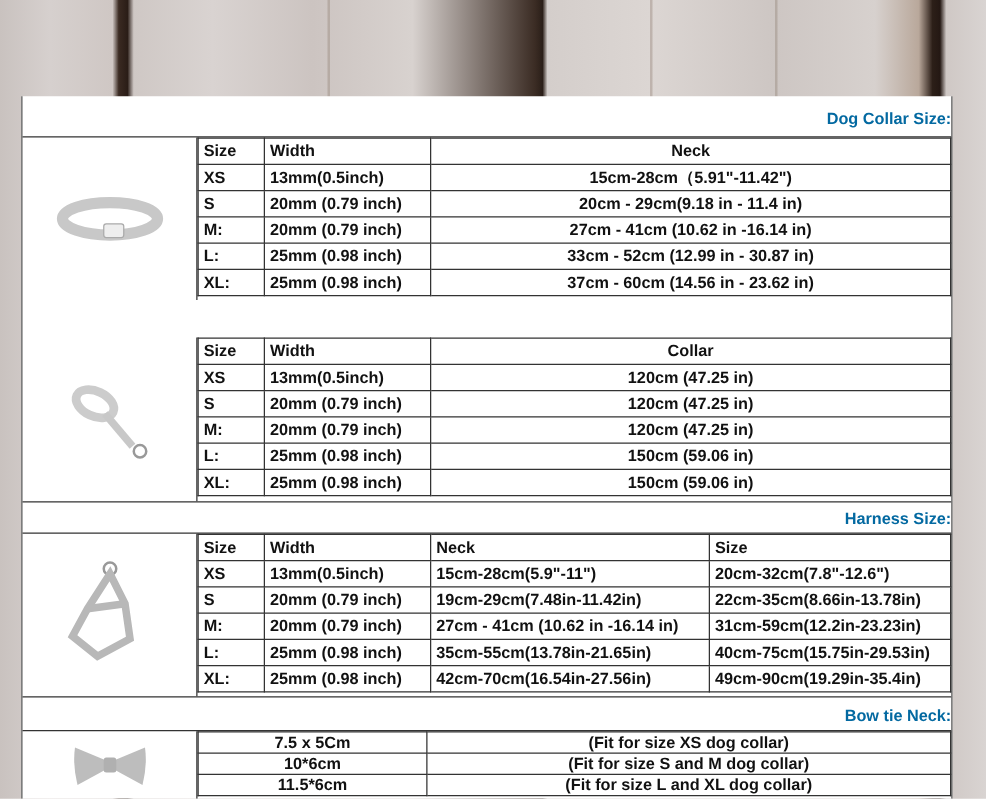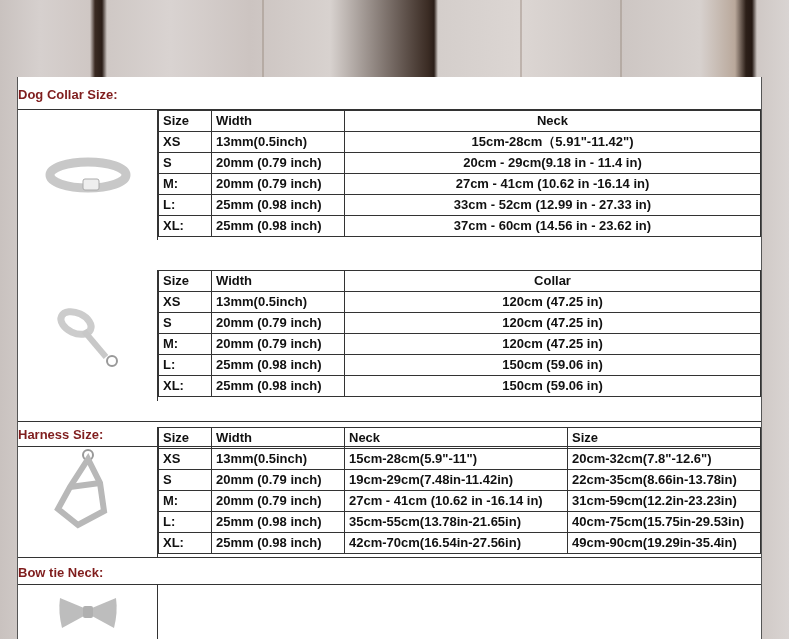--- a/index.html
+++ b/index.html
@@ -12,22 +12,22 @@
         #d9d3d1 170px, #ccc4c1 250px, #d8d2cf 330px, #3b2c24 428px, #2b1f19 434px, #d4cecb 438px,
         #dcd6d3 520px, #cdc6c3 620px, #d7d1ce 700px, #b9a89b 735px, #2c1f18 746px, #241813 752px,
         #cfc8c5 757px, #d9d4d2 789px);
   }
   .bg-streak { position: absolute; top: 0; width: 2px; height: 80px; background: #9a8a7e; opacity: .45; }
   .panel {
     position: absolute; left: 17px; top: 77px; width: 743px; height: 562px;
     background: #fff; border-left: 1px solid #555; border-right: 1px solid #555;
   }
   .section-title {
-    position: absolute; left: 0; width: 743px; text-align: left;
-    font-weight: bold; font-size: 13px; color: #7f1d1d;
+    position: absolute; left: 0; width: 743px; text-align: right;
+    font-weight: bold; font-size: 13px; color: #0369a1;
     border-bottom: 1px solid #333; box-sizing: border-box;
   }
   .img-cell { position: absolute; left: 0; width: 140px; border-right: 1px solid #333; box-sizing: border-box; display:flex; align-items:center; justify-content:center; }
   table { position: absolute; left: 140px; border-collapse: collapse; font-size: 13px; font-weight: bold; color: #111; }
   td { border: 1px solid #333; padding: 0 4px; height: 20px; line-height: 20px; white-space: nowrap; }
   td.c { text-align: center; }
   .tbl-collar { top: 33px; width: 603px; }
   .tbl-leash { top: 193px; width: 603px; }
   .tbl-harness { top: 350px; width: 603px; }
   .tbl-bow { top: 508px; width: 603px; font-size: 13px; }
@@ -67,21 +67,21 @@
           <td class="c">20cm - 29cm(9.18 in - 11.4 in)</td>
         </tr>
     <tr>
           <td>M:</td>
           <td>20mm (0.79 inch)</td>
           <td class="c">27cm - 41cm (10.62 in -16.14 in)</td>
         </tr>
     <tr>
           <td>L:</td>
           <td>25mm (0.98 inch)</td>
-          <td class="c">33cm - 52cm (12.99 in - 27.33 in)</td>
+          <td class="c">33cm - 52cm (12.99 in - 30.87 in)</td>
         </tr>
     <tr>
           <td>XL:</td>
           <td>25mm (0.98 inch)</td>
           <td class="c">37cm - 60cm (14.56 in - 23.62 in)</td>
         </tr>
   </tbody>
     </table>
 
   <div class="img-cell" style="top:193px;height:131px;">
@@ -119,21 +119,21 @@
           <td class="c">150cm (59.06 in)</td>
         </tr>
     <tr>
           <td>XL:</td>
           <td>25mm (0.98 inch)</td>
           <td class="c">150cm (59.06 in)</td>
         </tr>
   </tbody>
     </table>
 
-  <div class="section-title" style="top:324px;height:26px;line-height:26px;border-top:1px solid #333;margin-top:20px;">Harness  Size:</div>
+  <div class="section-title" style="top:324px;height:26px;line-height:26px;border-top:1px solid #333;">Harness  Size:</div>
   <div class="img-cell" style="top:350px;height:130px;">
     <svg width="80" height="90" viewBox="0 0 80 90">
       <circle cx="40" cy="8" r="5" fill="none" stroke="#999" stroke-width="2"></circle>
       <path d="M40 12 L22 40 L10 62 L30 78 L56 64 L52 36 Z" fill="none" stroke="#b8b8b8" stroke-width="6"></path>
       <path d="M22 40 L52 36" stroke="#b8b8b8" stroke-width="6"></path>
     </svg>
   </div>
   <table class="tbl-harness">
     <tbody>
         <tr>
@@ -176,14 +176,30 @@
     </table>
 
   <div class="section-title" style="top:480px;height:28px;line-height:30px;border-top:1px solid #333;">Bow tie Neck:</div>
   <div class="img-cell" style="top:508px;height:54px;">
     <svg width="64" height="40" viewBox="0 0 64 40">
       <path d="M4 6 Q2 20 6 36 L28 24 L28 16 Z" fill="#bdbdbd"></path>
       <path d="M60 6 Q62 20 58 36 L36 24 L36 16 Z" fill="#bdbdbd"></path>
       <rect x="27" y="14" width="10" height="12" rx="2" fill="#b0b0b0"></rect>
     </svg>
   </div>
+  <table class="tbl-bow">
+    <tbody>
+        <tr>
+          <td class="c" style="width:174px">7.5 x 5Cm</td>
+          <td class="c">(Fit for size XS dog collar)</td>
+        </tr>
+    <tr>
+          <td class="c">10*6cm</td>
+          <td class="c">(Fit for size S and M dog collar)</td>
+        </tr>
+    <tr>
+          <td class="c">11.5*6cm</td>
+          <td class="c">(Fit for size L and XL dog collar)</td>
+        </tr>
+  </tbody>
+    </table>
 
 </div>
 
 </body></html>

